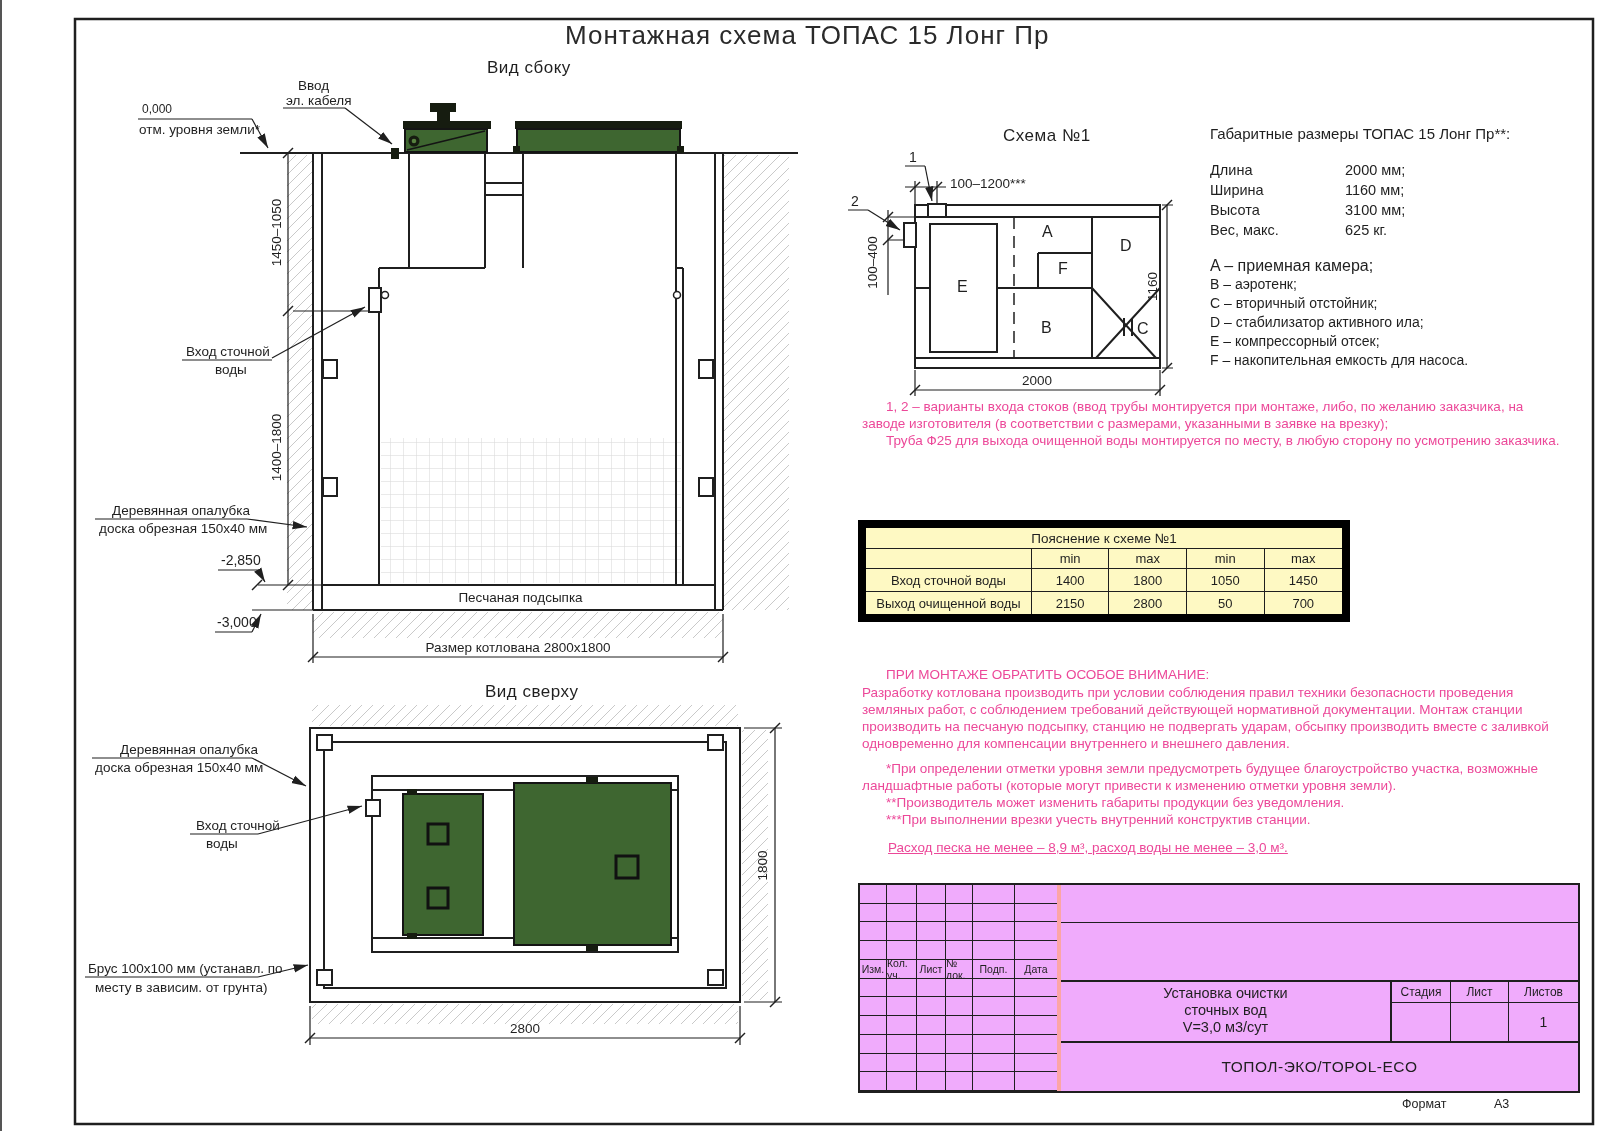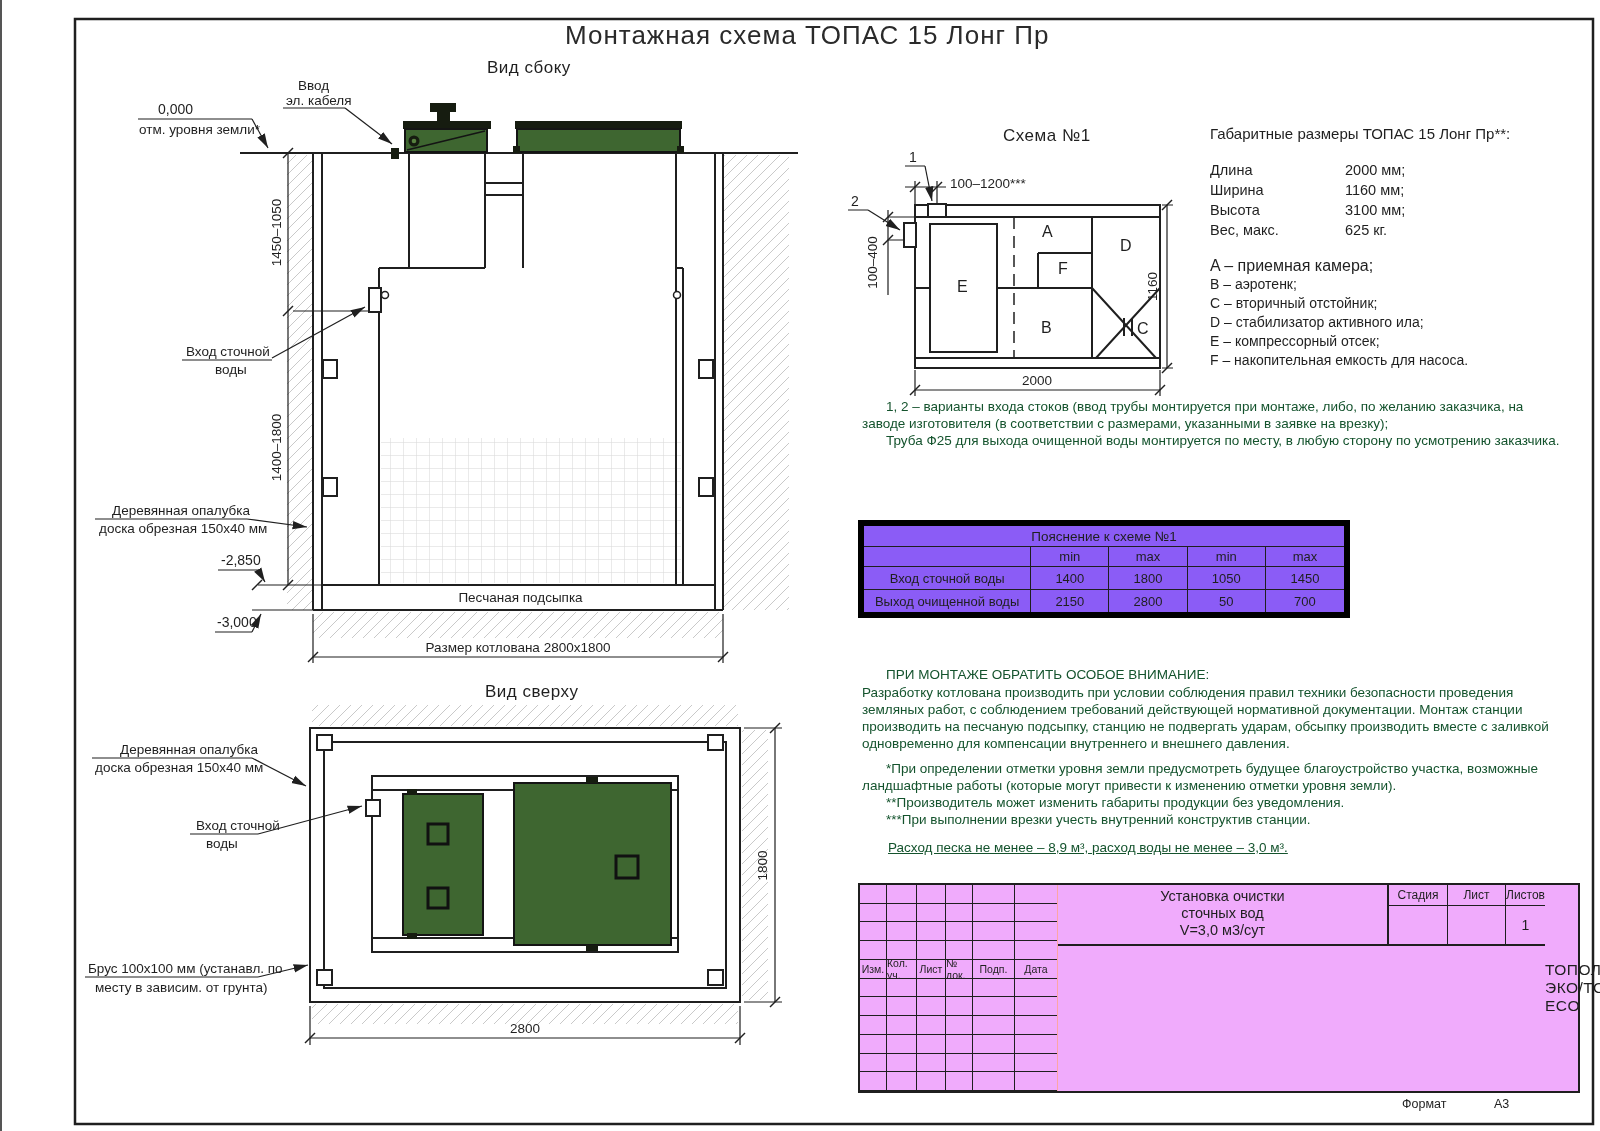--- a/index.html
+++ b/index.html
@@ -4,48 +4,48 @@
 <style>
   html,body{margin:0;padding:0;background:#e8e8e8}
   .page{position:relative;width:1600px;height:1131px;background:#ffffff;
         font-family:"Liberation Sans","DejaVu Sans",sans-serif;color:#1f1f1f;overflow:hidden}
   .abs{position:absolute}
   .lbl{position:absolute;white-space:nowrap;color:#1f1f1f;font-size:13.5px;line-height:15px}
   .c{text-align:center}
   .rot{transform:rotate(-90deg)}
   .big{font-size:26px;letter-spacing:1px;color:#2a2a2a}
   .vt{font-size:17px;letter-spacing:.5px}
-  .par{position:absolute;font-size:13.5px;line-height:17px;color:#14532d;text-align:left}
+  .par{position:absolute;font-size:13.5px;line-height:17px;color:#ec4899;text-align:left}
   .par .ind{text-indent:24px}
   .und{text-decoration:underline}
   svg{position:absolute;left:0;top:0}
 
   
-  .etab{position:absolute;left:858px;top:520px;width:492px;border:6px solid #000000;
-        font-size:13px;box-sizing:border-box;background:#8b5cf6}
+  .etab{position:absolute;left:858px;top:520px;width:492px;border:8px solid #000000;
+        font-size:13px;box-sizing:border-box;background:#fef9c3}
   .etab .trow{display:flex;box-sizing:border-box}
   .etab .cell{box-sizing:border-box;border-right:1.5px solid #1f1f1f;border-top:1.5px solid #1f1f1f;
               display:flex;align-items:center;justify-content:center;text-align:center}
   .etab .cell:last-child{border-right:none}
   .etab .t-title{height:20px;display:flex;align-items:center;justify-content:center;font-size:13.5px}
   .etab .gh{height:38px;font-size:12.5px;line-height:14px}
   .etab .mh{height:20px}
   .etab .dr{height:23px}
   .w0{width:184px}.w1{width:86px}.wg{width:154px}
 
   
   .tblock{position:absolute;left:858px;top:883px;width:722px;height:210px;
           border:2px solid #1f1f1f;box-sizing:border-box;background:#f0abfc}
   .tb-left{position:absolute;left:0;top:0;bottom:0;width:197px;display:grid;
            grid-template-columns:27px 30px 29px 27px 42px 42px;grid-template-rows:repeat(11,1fr)}
   .tb-left .cell{border-right:1.5px solid #1f1f1f;border-bottom:1.5px solid #1f1f1f;
                  font-size:10.5px;display:flex;align-items:center;justify-content:center;overflow:hidden}
   .tb-left .cell.noR{border-right:none}
-  .tb-right{position:absolute;left:197px;right:0;top:0;bottom:0;border-left:1px solid #fca5a5;
-            display:flex;flex-direction:row}
+  .tb-right{position:absolute;left:197px;right:0;top:0;bottom:0;border-left:4px solid #fca5a5;
+            display:flex;flex-direction:column}
   .rowA{height:37px;border-bottom:1.5px solid #1f1f1f}
   .rowB{height:57px;border-bottom:2px solid #1f1f1f}
   .rowC{height:59px;border-bottom:2px solid #1f1f1f;display:flex}
   .rowD{flex:1;display:flex}
   .proj{width:331px;border-right:2px solid #1f1f1f;text-align:center;
         font-size:14.5px;line-height:17px;padding-top:3px;box-sizing:border-box}
   .sub{flex:1;display:flex;flex-direction:column}
   .sub-head{height:20px;display:flex;border-bottom:1.5px solid #1f1f1f}
   .sub-row{flex:1;display:flex}
   .sc1{width:58px;border-right:1.5px solid #1f1f1f}
@@ -202,21 +202,21 @@
         <line x1="1162" y1="373" x2="1172" y2="363"></line>
       </g>
       <path d="M925,166 L932,201" marker-end="url(#arr)"></path>
       <path d="M868,210 L900,230" marker-end="url(#arr)"></path>
     </g>
   </svg>
 
   <div class="lbl big" style="left:565px;top:28px">Монтажная схема ТОПАС 15 Лонг Пр</div>
 
   <div class="lbl vt" style="left:487px;top:60px">Вид сбоку</div>
-  <div class="lbl" style="left:158px;top:102px;font-size:14px">0,000</div>
+  <div class="lbl" style="left:142px;top:102px;font-size:12px">0,000</div>
   <div class="lbl" style="left:139px;top:122px">отм. уровня земли*</div>
   <div class="lbl" style="left:298px;top:78px">Ввод</div>
   <div class="lbl" style="left:286px;top:93px">эл. кабеля</div>
   <div class="lbl rot c" style="left:231px;top:225px;width:90px">1450–1050</div>
   <div class="lbl rot c" style="left:231px;top:440px;width:90px">1400–1800</div>
   <div class="lbl" style="left:186px;top:344px">Вход сточной</div>
   <div class="lbl" style="left:215px;top:362px">воды</div>
   <div class="lbl" style="left:112px;top:503px">Деревянная опалубка</div>
   <div class="lbl" style="left:99px;top:521px">доска обрезная 150х40 мм</div>
   <div class="lbl" style="left:221px;top:553px;font-size:14px">-2,850</div>

